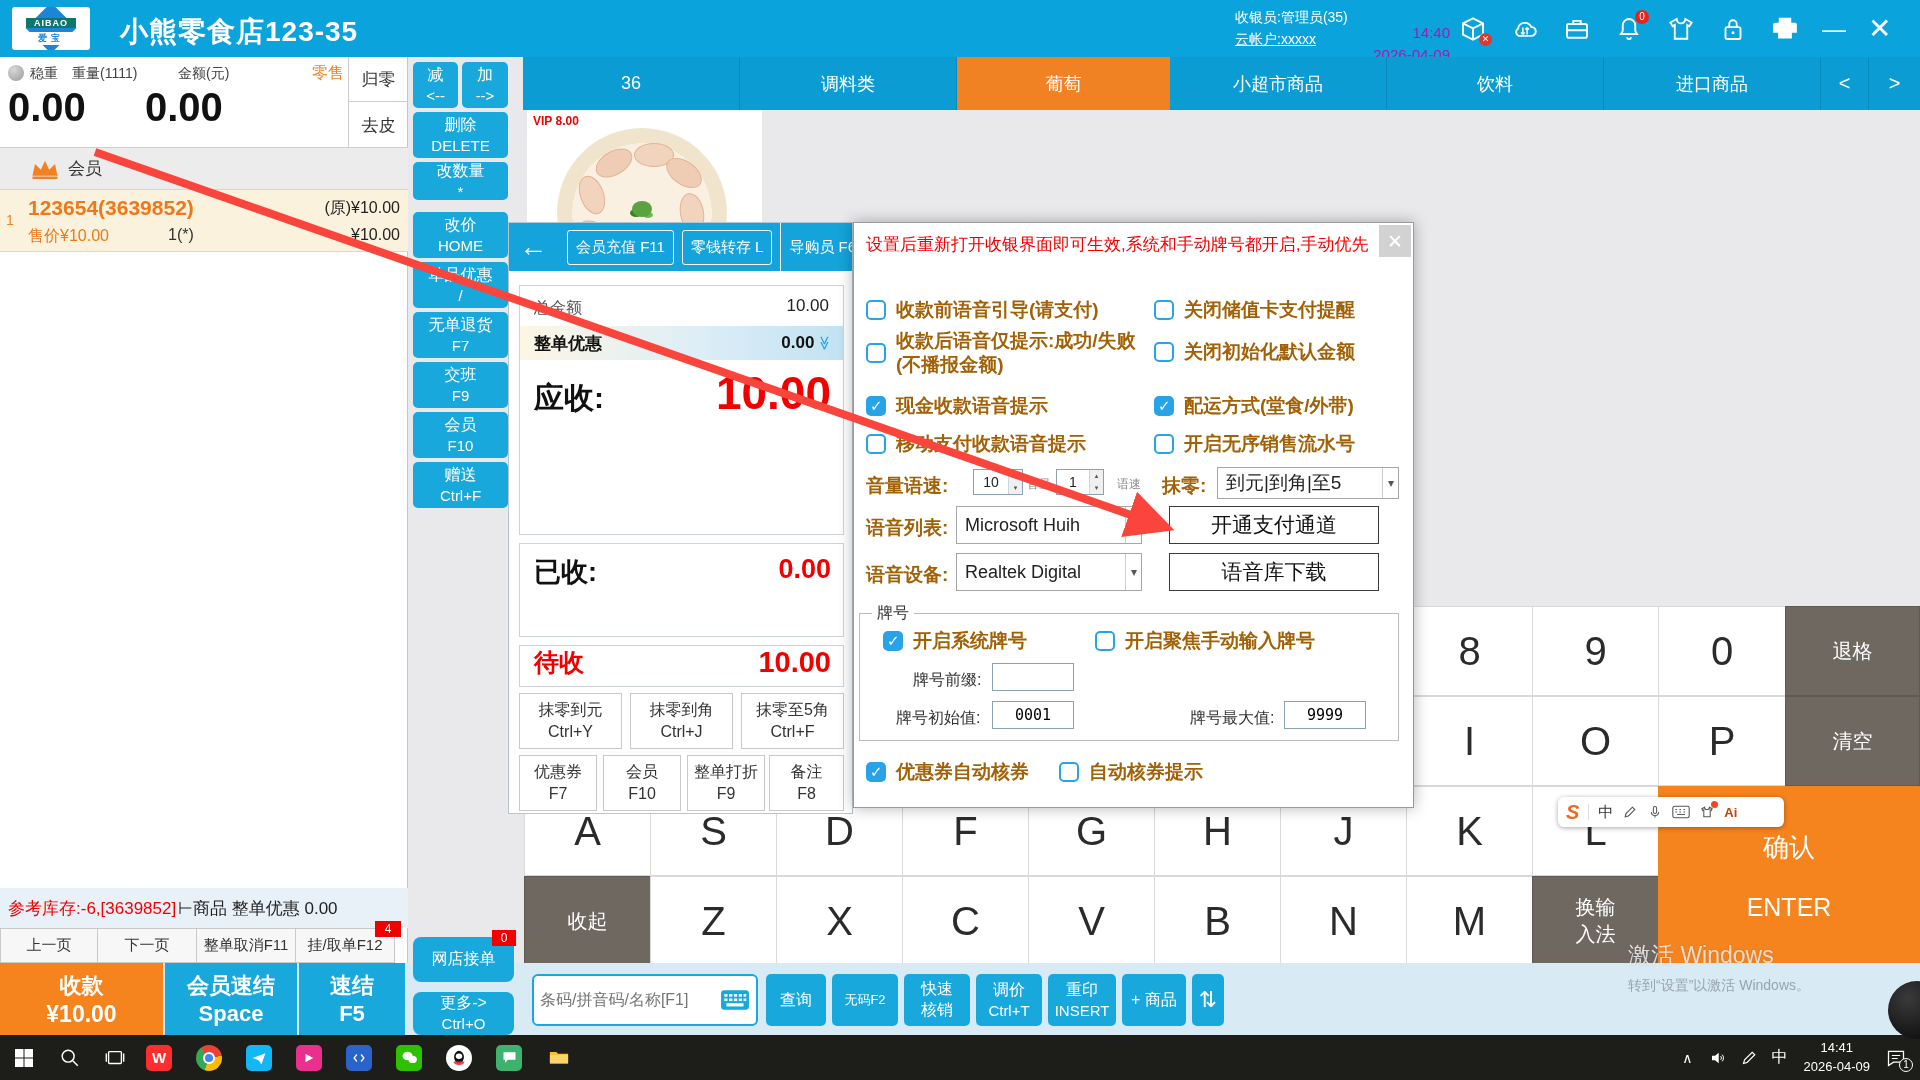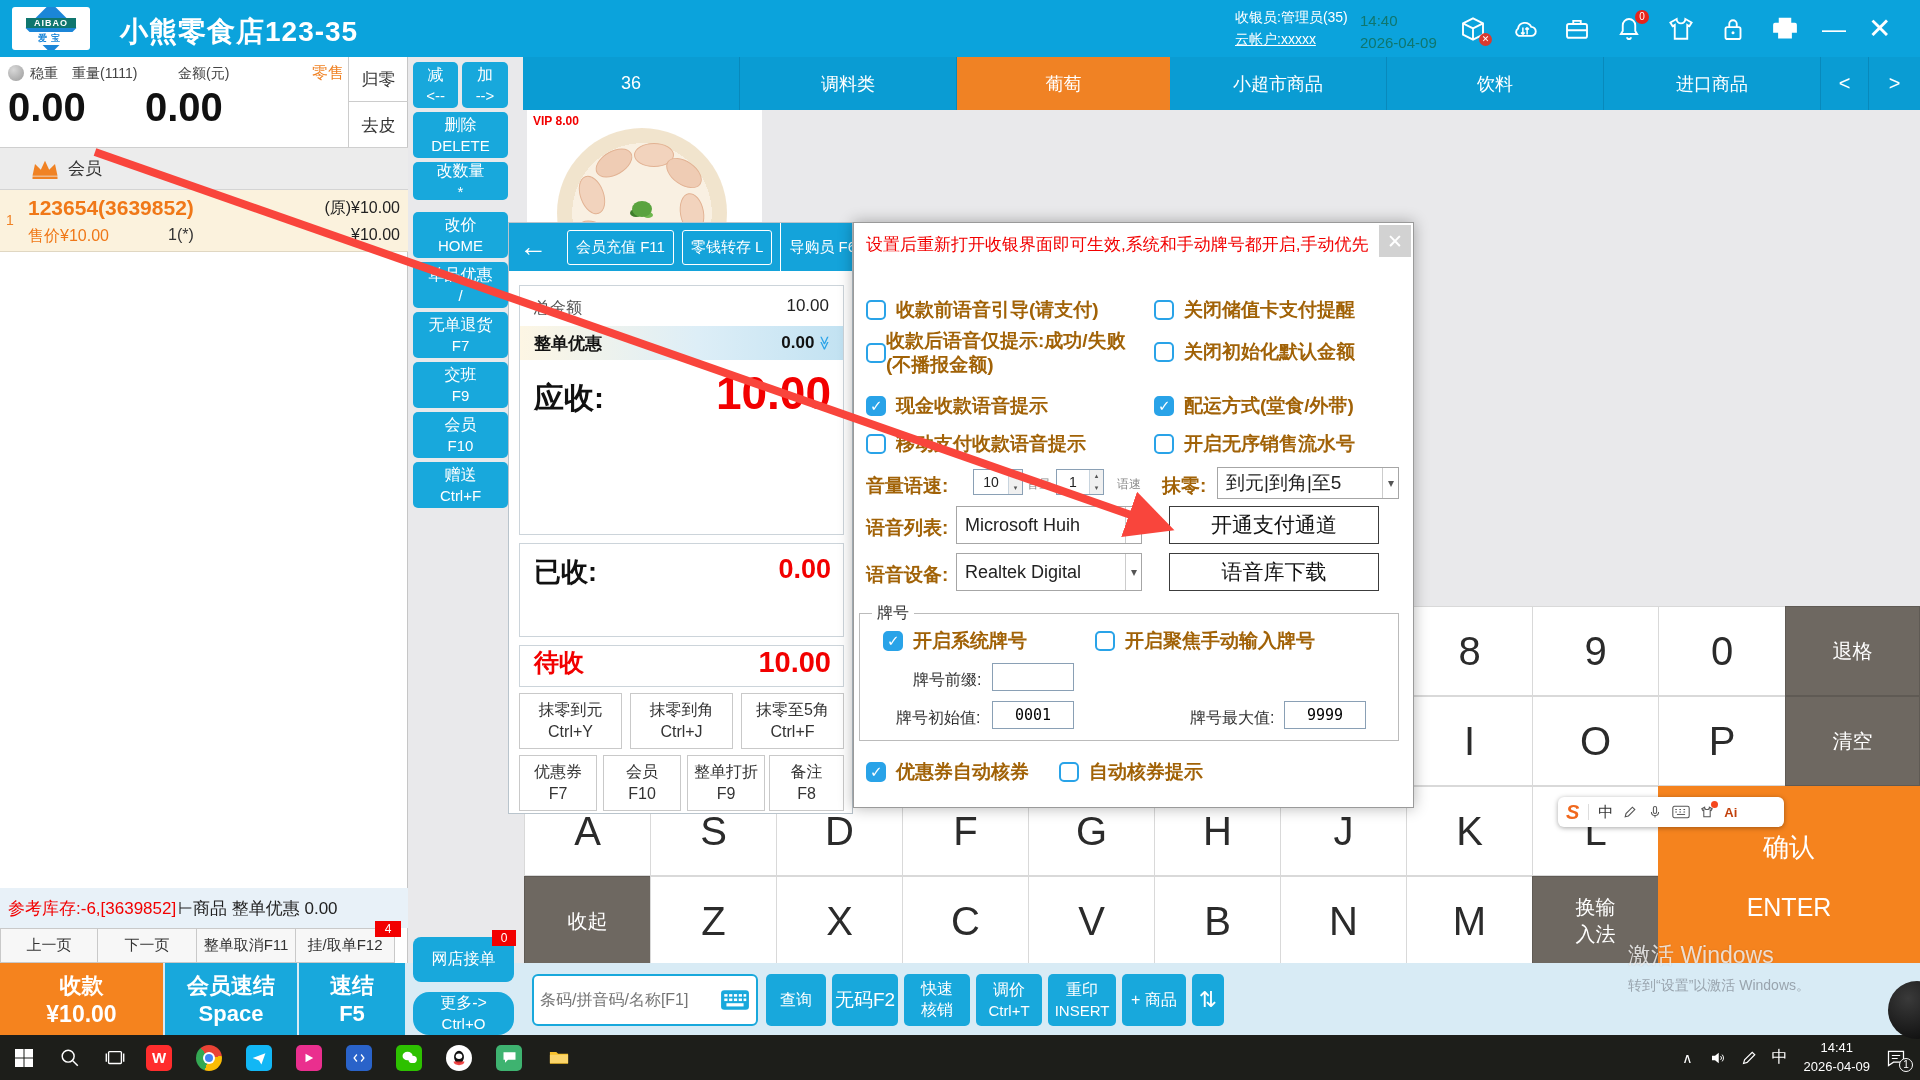--- a/index.html
+++ b/index.html
@@ -37,21 +37,21 @@
     <div class="abs" style="left:21px;top:3px;width:36px;height:36px;background:#1b86d8;transform:rotate(45deg)"></div>
     <div class="abs" style="left:14px;top:11px;width:50px;text-align:center;background:#0f766e;color:#fff;font-size:9px;font-weight:bold;letter-spacing:1px">AIBAO</div>
     <div class="abs" style="left:14px;top:25px;width:50px;text-align:center;background:#fff;color:#1b86d8;font-size:9px;font-weight:bold;letter-spacing:4px">爱宝</div>
   </div>
   <div class="abs" style="left:120px;top:13px;color:#fff;font-size:28px;font-weight:bold;letter-spacing:1px">小熊零食店123-35</div>
 
   <div class="abs" style="left:1235px;top:6px;width:115px;color:#fff">
     <div style="font-size:14px;line-height:22px;white-space:nowrap">收银员:管理员(35)</div>
     <div style="font-size:14px;line-height:22px;text-decoration:underline;cursor:pointer;white-space:nowrap">云帐户:xxxxx</div>
   </div>
-  <div class="abs" style="left:1360px;top:10px;width:90px;color:#0f766e;text-align:left">
+  <div class="abs" style="left:1360px;top:22px;width:90px;color:#a21caf;text-align:right">
     <div style="font-size:15px;line-height:22px">14:40</div>
     <div style="font-size:15px;line-height:22px">2026-04-09</div>
   </div>
 
   <div class="abs" style="left:1458px;top:0;height:57px;display:flex;align-items:center;gap:22px">
     <span class="ticon" style="position:relative">
       <svg viewBox="0 0 24 24" width="30" height="30">
           <path d="M4 7.5l8-4 8 4v9l-8 4-8-4zM4 7.5l8 4 8-4M12 11.5v9" fill="none" stroke="#fff" stroke-width="1.5"></path>
         </svg>
       <span style="position:absolute;right:-4px;bottom:-2px;width:13px;height:13px;border-radius:50%;background:#d93a30;color:#fff;font-size:9px;display:flex;align-items:center;justify-content:center">✕</span>
@@ -266,21 +266,21 @@
             <rect x="8.5" y="8.6" width="3" height="2.4"></rect>
             <rect x="13" y="8.6" width="3" height="2.4"></rect>
             <rect x="17.5" y="8.6" width="3" height="2.4"></rect>
             <rect x="22" y="8.6" width="2.5" height="2.4"></rect>
             <rect x="6" y="13" width="16" height="3"></rect>
           </g>
         </svg>
     </span>
   </div>
   <div class="abs btn-blue flexc" style="left:766px;top:974px;width:60px;height:52px;font-size:16px">查询</div>
-  <div class="abs btn-blue flexc" style="left:832px;top:974px;width:66px;height:52px;font-size:19px">无码F2</div>
+  <div class="abs btn-blue flexc" style="left:832px;top:974px;width:66px;height:52px;font-size:13px">无码F2</div>
   <div class="abs btn-blue col" style="left:904px;top:974px;width:66px;height:52px">
       <span class="l1">快速</span>
       <span class="l1">核销</span>
     </div>
   <div class="abs btn-blue col" style="left:976px;top:974px;width:66px;height:52px">
       <span class="l1">调价</span>
       <span class="l2">Ctrl+T</span>
     </div>
   <div class="abs btn-blue col" style="left:1048px;top:974px;width:68px;height:52px">
       <span class="l1">重印</span>
@@ -296,21 +296,21 @@
   <div class="abs col" style="left:165px;top:963px;width:132px;height:72px;background:#18a8dc;color:#fff;cursor:pointer">
     <span style="font-size:22px;font-weight:bold">会员速结</span>
     <span style="font-size:22px;font-weight:bold">Space</span>
   </div>
   <div class="abs col" style="left:299px;top:963px;width:106px;height:72px;background:#18a8dc;color:#fff;cursor:pointer">
     <span style="font-size:22px;font-weight:bold">速结</span>
     <span style="font-size:22px;font-weight:bold">F5</span>
   </div>
   <div class="abs btn-blue flexc" style="left:413px;top:937px;width:101px;height:45px;border-radius:8px;font-size:16px">网店接单</div>
   <span class="abs" style="left:492px;top:930px;width:24px;height:16px;background:#f20000;color:#fff;font-size:12px;display:flex;align-items:center;justify-content:center">0</span>
-  <div class="abs btn-blue col" style="left:413px;top:992px;width:101px;height:43px;border-radius:16px">
+  <div class="abs btn-blue col" style="left:413px;top:992px;width:101px;height:43px;border-radius:8px">
       <span class="l1">更多-&gt;</span>
       <span class="l2">Ctrl+O</span>
     </div>
 
   <div class="abs" style="left:508px;top:222px;width:345px;height:592px;background:#fff;border:1px solid #b9c4cc;z-index:10;overflow:hidden">
     <div class="abs" style="left:0;top:0;width:345px;height:48px;background:#14a3da;display:flex;align-items:center">
       <span style="color:#fff;font-size:28px;font-weight:bold;margin:0 12px 0 10px;cursor:pointer">←</span>
       <span style="width:1px;height:30px;background:#5cc3e8;margin-right:8px"></span>
       <span style="border:1px solid #fff;color:#fff;font-size:15px;padding:7px 8px;border-radius:3px;margin-right:8px;white-space:nowrap;cursor:pointer">会员充值 F11</span>
       <span style="border:1px solid #fff;color:#fff;font-size:15px;padding:7px 8px;border-radius:3px;margin-right:8px;white-space:nowrap;cursor:pointer">零钱转存 L</span>
@@ -372,21 +372,21 @@
     <div class="flexc" style="position:absolute;right:2px;top:2px;width:32px;height:32px;background:#d2d2d2;color:#fff;font-size:19px;cursor:pointer">✕</div>
 
     <div class="abs" style="left:12px;top:74px;display:flex;align-items:center;gap:10px;cursor:pointer">
         <span class="cb"></span>
         <span class="dlbl">收款前语音引导(请支付)</span>
       </div>
     <div class="abs" style="left:300px;top:74px;display:flex;align-items:center;gap:10px;cursor:pointer">
         <span class="cb"></span>
         <span class="dlbl">关闭储值卡支付提醒</span>
       </div>
-    <div class="abs" style="left:12px;top:106px;width:280px;display:flex;align-items:center;cursor:pointer">
+    <div class="abs" style="left:12px;top:106px;width:280px;display:flex;align-items:center;gap:10px;cursor:pointer">
         <span class="cb"></span>
         <span class="dlbl" style="line-height:1.25">收款后语音仅提示:成功/失败(不播报金额)</span>
       </div>
     <div class="abs" style="left:300px;top:116px;display:flex;align-items:center;gap:10px;cursor:pointer">
         <span class="cb"></span>
         <span class="dlbl">关闭初始化默认金额</span>
       </div>
     <div class="abs" style="left:12px;top:170px;display:flex;align-items:center;gap:10px;cursor:p ointer">
         <span class="cb checked"></span>
         <span class="dlbl">现金收款语音提示</span>

